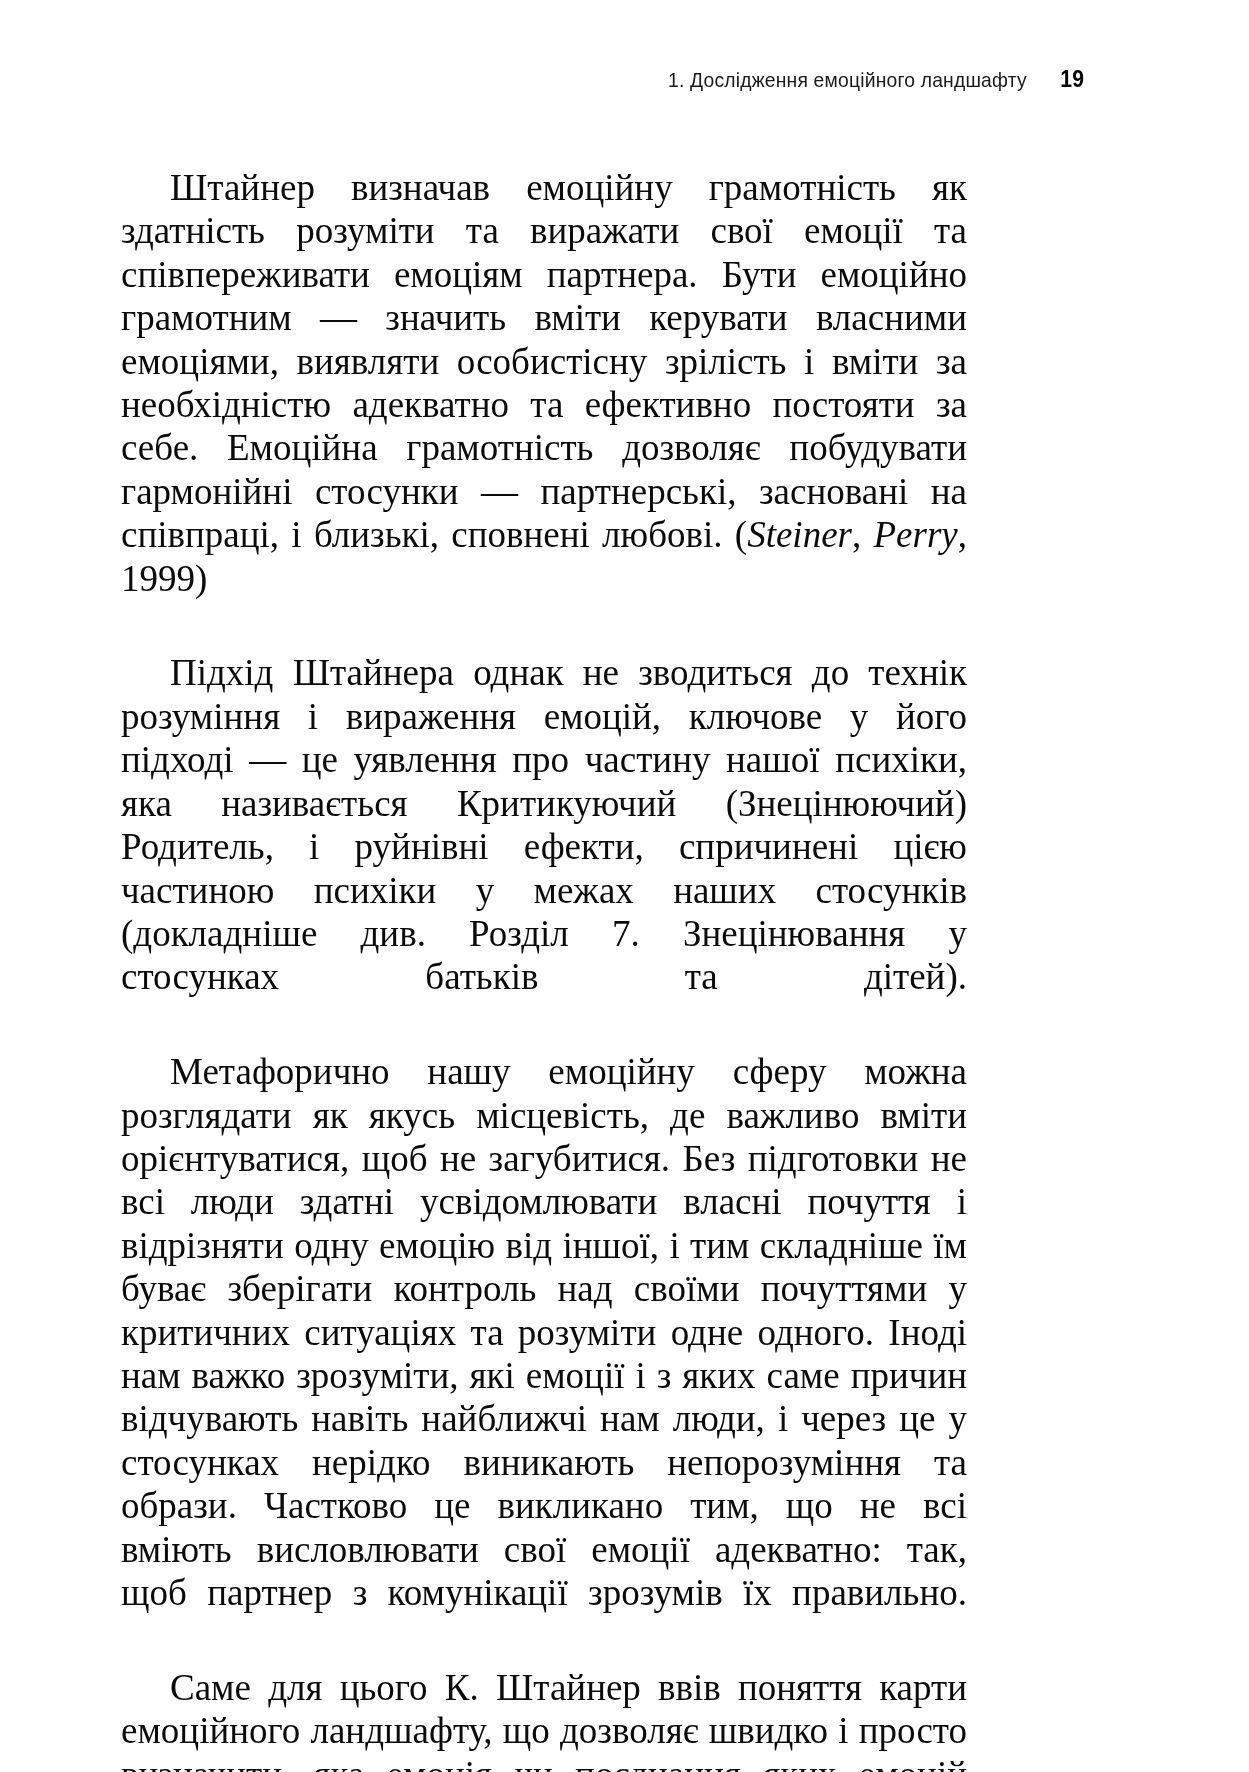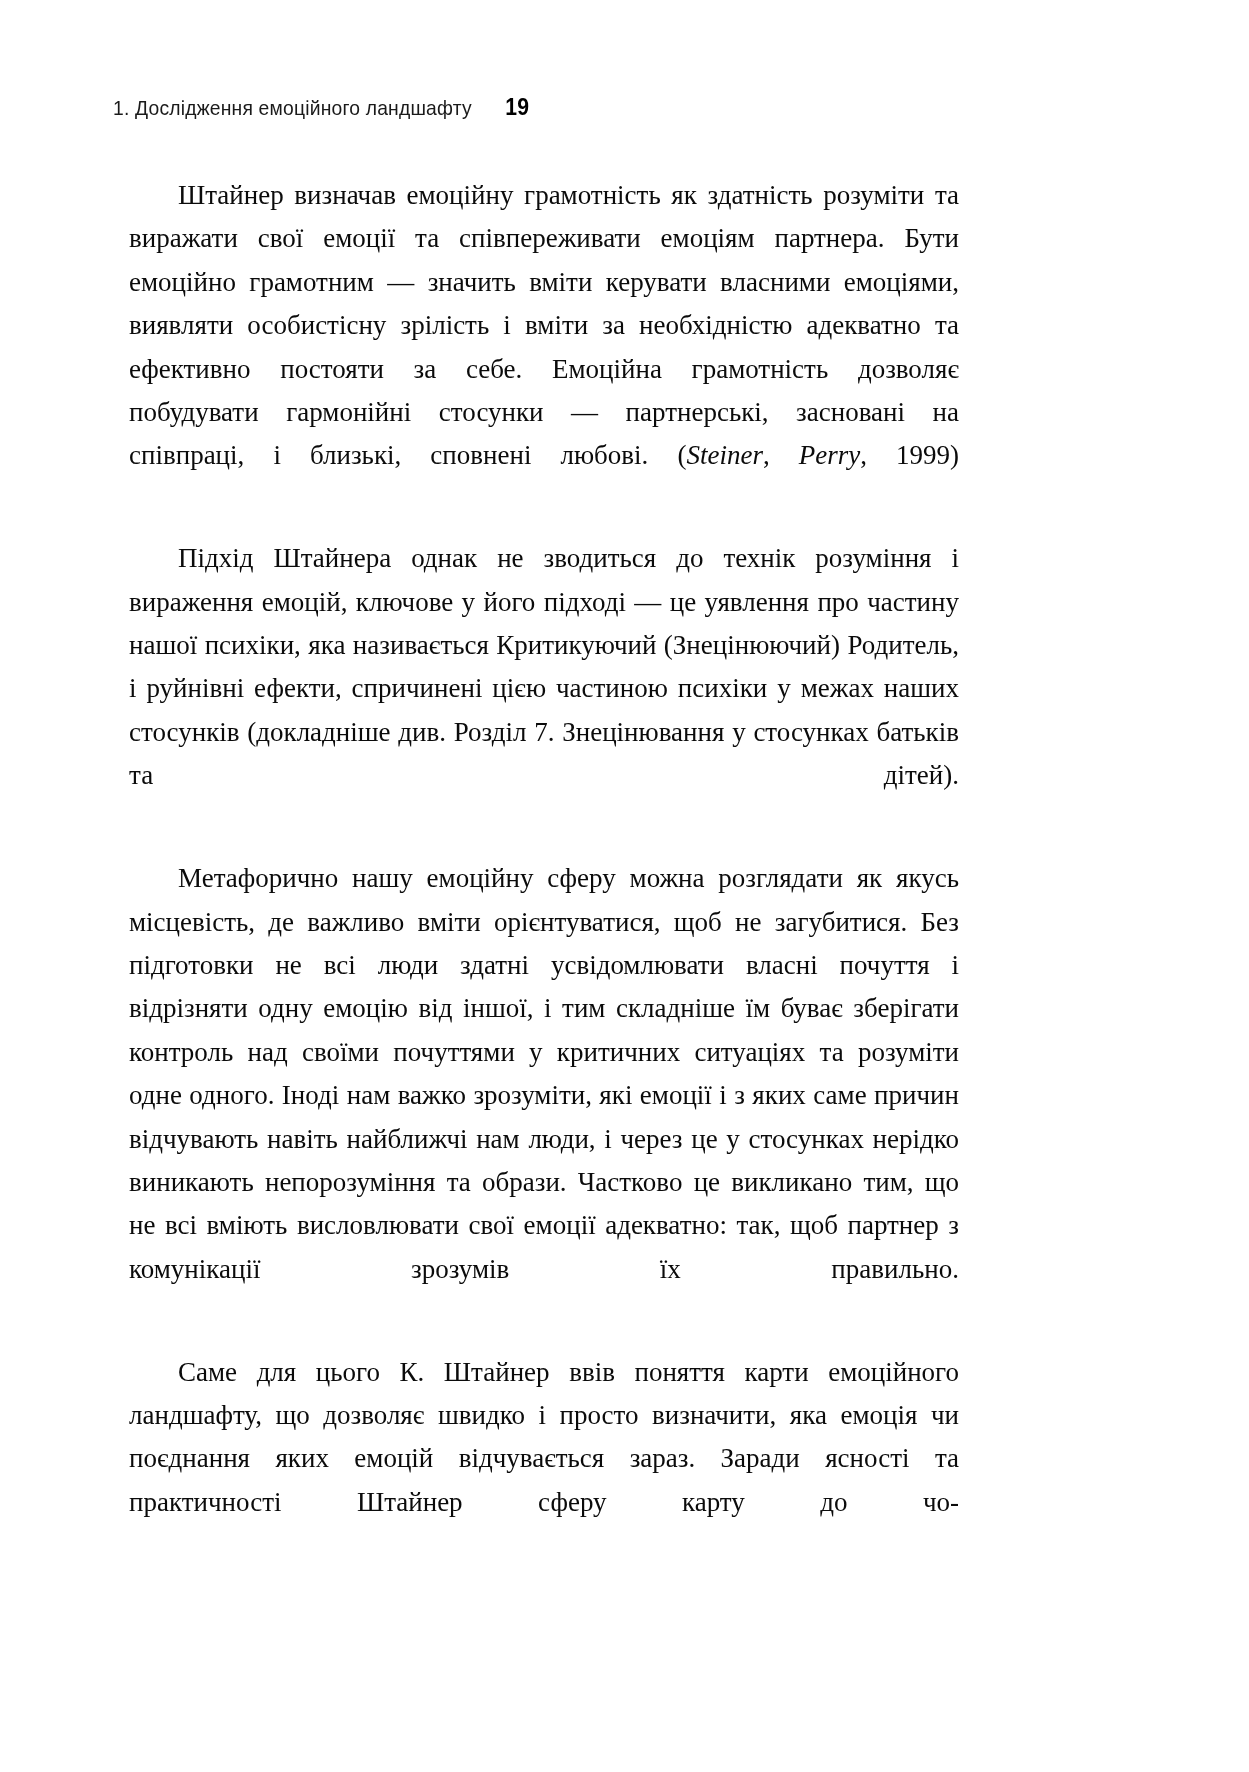--- a/index.html
+++ b/index.html
@@ -13,26 +13,26 @@
     height: 1772px;
     background: #ffffff;
     overflow: hidden;
     box-sizing: border-box;
   }
 
   
   .running-head {
     position: absolute;
     left: 113px;
-    top: 94px;
+    top: 66px;
     width: 972px;
     height: 34px;
     display: flex;
     align-items: baseline;
-    justify-content: flex-start;
+    justify-content: flex-end;
   }
   .running-head-title {
     font-family: "Liberation Sans", sans-serif;
     font-size: 21px;
     font-weight: 400;
     letter-spacing: 0.2px;
     color: #1a1a1a;
     white-space: nowrap;
     transform: scaleX(0.92);
     transform-origin: left center;
@@ -49,26 +49,26 @@
 
   
   .textblock {
     position: absolute;
     left: 113px;
     top: 158px;
     width: 862px;
   }
   .para {
     font-family: "Liberation Serif", "DejaVu Serif", serif;
-    font-size: 27px;
+    font-size: 37px;
     line-height: 43.4px;
     color: #0b0b0b;
     text-align: justify;
     text-justify: inter-word;
-    margin: 16px;
+    margin: 8px;
     text-indent: 49px;
     hyphens: manual;
     -webkit-hyphens: manual;
     word-spacing: 0.02em;
   }
   .para + .para {
     margin-top: 0;
   }
   .para em {
     font-style: italic;

